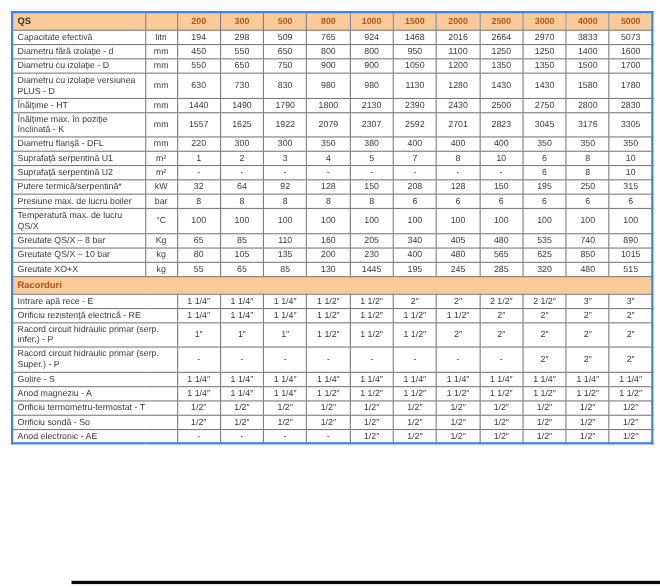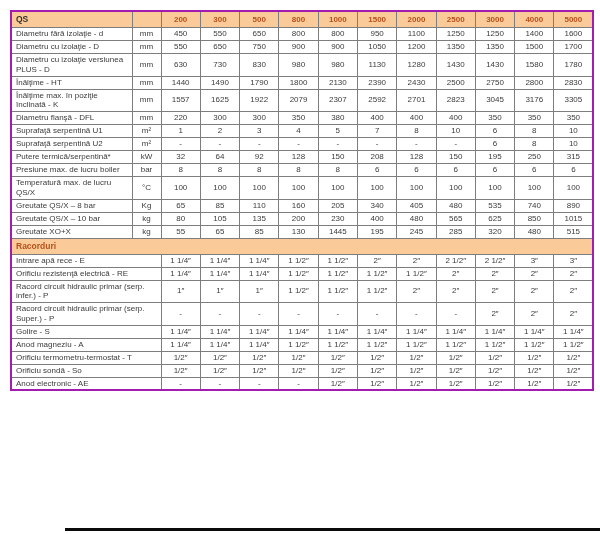--- a/index.html
+++ b/index.html
@@ -1,19 +1,19 @@
 <!DOCTYPE html>
 <html><head>
 <meta charset="utf-8">
 <style>
   html,body{margin:0;padding:0;background:#ffffff;}
   .page{position:relative;width:600px;height:534px;background:#ffffff;overflow:hidden;
         font-family:"Liberation Sans",sans-serif;}
   table.spec{position:absolute;left:10px;top:10px;width:582px;border-collapse:collapse;
-        table-layout:fixed;border:2px solid #a21caf;}
+        table-layout:fixed;border:2px solid #3b82f6;}
   td,th{border:1px solid #7d7d7d;font-size:8px;color:#3b3b3b;line-height:1.22;
         padding:1px 2px;text-align:center;vertical-align:middle;overflow:hidden;
         font-family:"Liberation Sans",sans-serif;}
   tr{height:13px;}
   thead th{background:#FACB98;height:13px;}
   thead th.corner{text-align:left;font-weight:bold;color:#333333;padding-left:4px;font-size:8.5px;}
   thead th.num{color:#B5511D;font-weight:bold;}
   td.lbl{text-align:left;padding-left:4px;}
   td.unit{padding:1px 1px;}
   tr.section td{background:#FACB98;color:#B5511D;font-weight:bold;text-align:left;
@@ -52,20 +52,35 @@
           <th class="num">1500</th>
           <th class="num">2000</th>
           <th class="num">2500</th>
           <th class="num">3000</th>
           <th class="num">4000</th>
           <th class="num">5000</th>
         </tr>
     </thead>
     <tbody id="spec-body">
         <tr>
+          <td class="lbl">Capacitate efectivă</td>
+          <td class="unit">litri</td>
+          <td>194</td>
+          <td>298</td>
+          <td>509</td>
+          <td>765</td>
+          <td>924</td>
+          <td>1468</td>
+          <td>2016</td>
+          <td>2664</td>
+          <td>2970</td>
+          <td>3833</td>
+          <td>5073</td>
+        </tr>
+        <tr>
           <td class="lbl">Diametru fără izolaţie - d</td>
           <td class="unit">mm</td>
           <td>450</td>
           <td>550</td>
           <td>650</td>
           <td>800</td>
           <td>800</td>
           <td>950</td>
           <td>1100</td>
           <td>1250</td>

